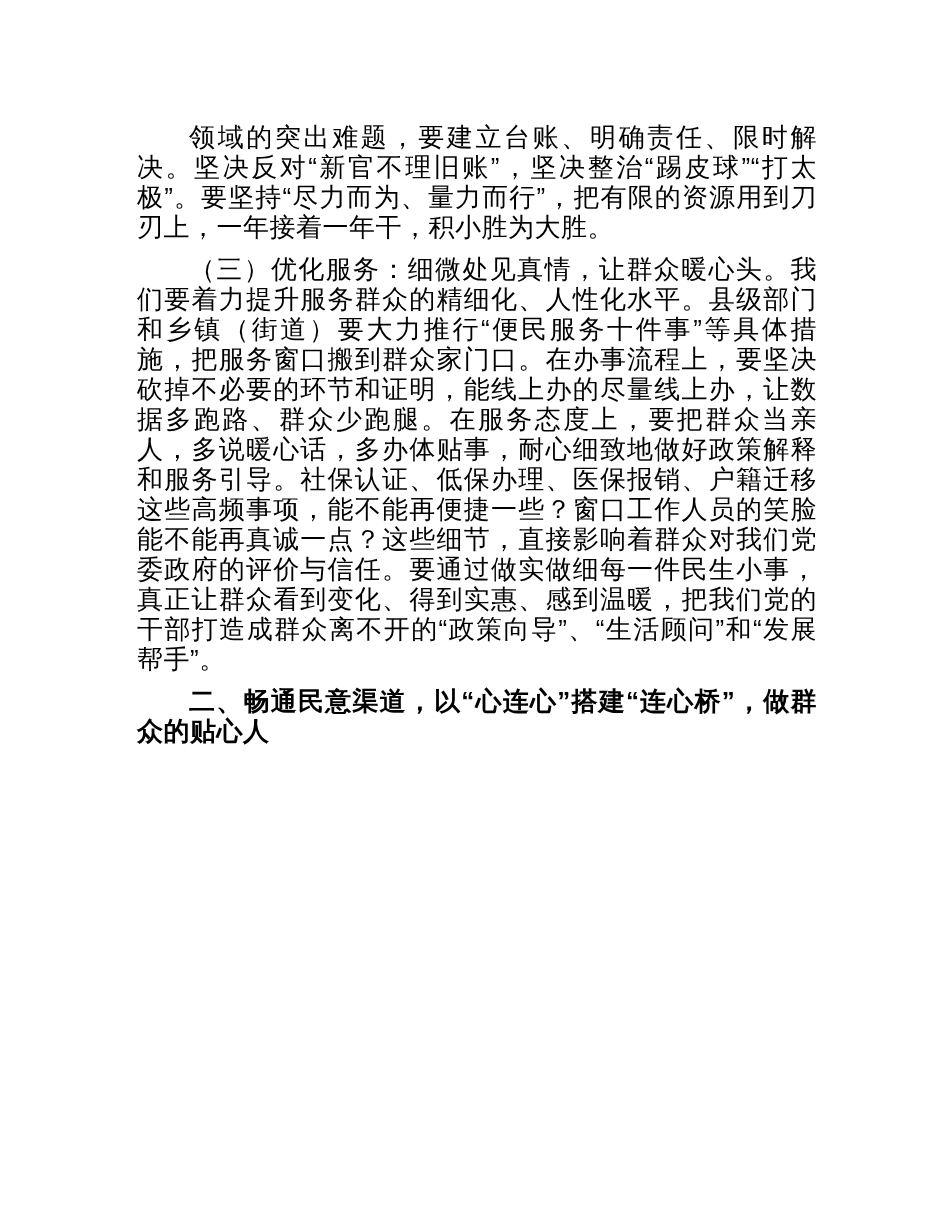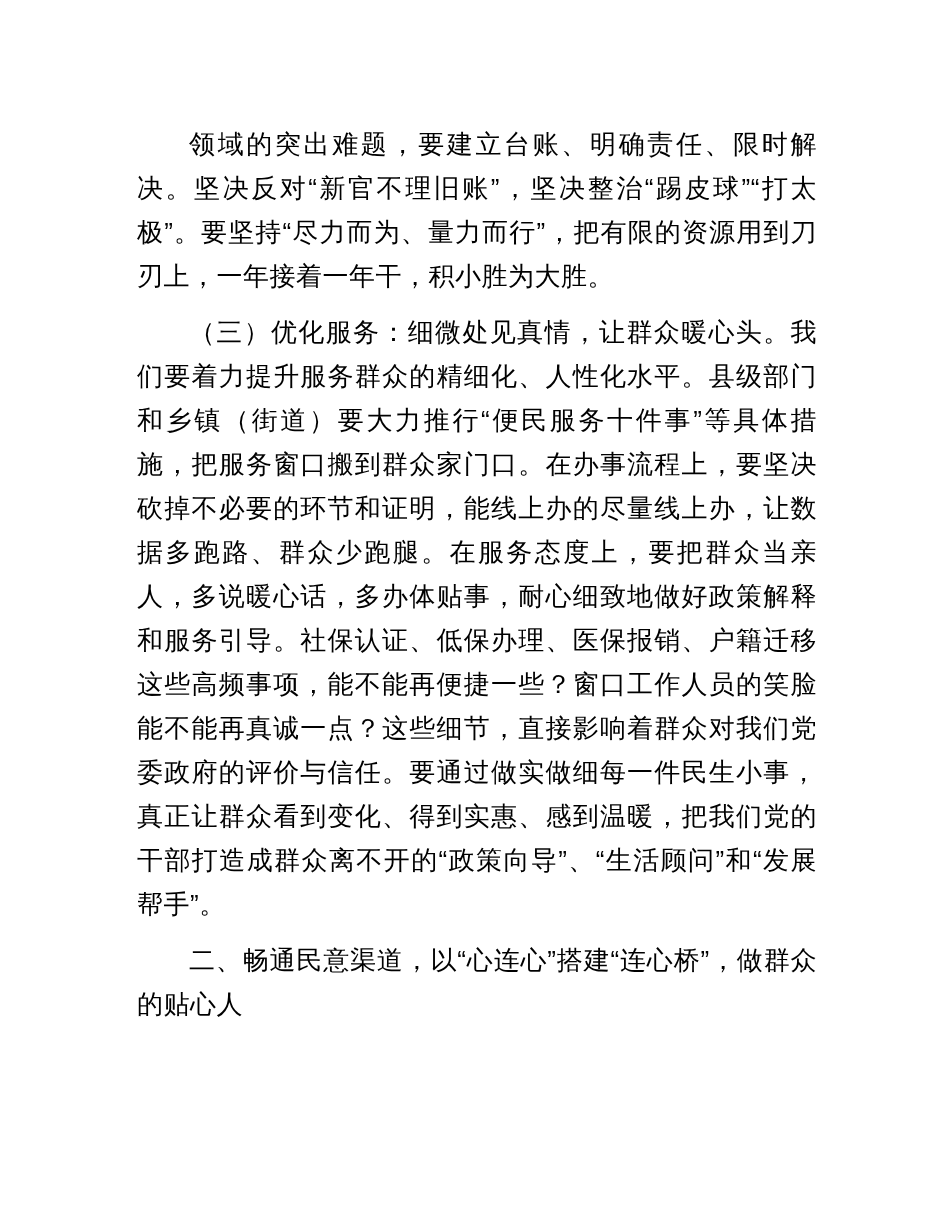--- a/index.html
+++ b/index.html
@@ -15,36 +15,36 @@
       overflow: hidden;
       font-family: "Liberation Sans", "DejaVu Sans", sans-serif;
     }
     .content {
       position: absolute;
       left: 137px;
       top: 122px;
       width: 680px;
       color: #000000;
       font-size: 26px;
-      line-height: 44px;
+      line-height: 30px;
       font-weight: 400;
       text-align: justify;
       letter-spacing: 0.5px;
     }
     .content p {
       margin: 0 0 12px 0;
       text-indent: 2em;
       word-break: break-all;
     }
     .content p:last-child {
       margin-bottom: 0;
     }
     .heading {
       
-      font-weight: 400;
+      font-weight: 700;
     }
   </style>
 </head>
 <body>
 
 <div class="page">
   <div class="content">
     <p>领域的突出难题，要建立台账、明确责任、限时解决。坚决反对“新官不理旧账”，坚决整治“踢皮球”“打太极”。要坚持“尽力而为、量力而行”，把有限的资源用到刀刃上，一年接着一年干，积小胜为大胜。</p>
     <p>（三）优化服务：细微处见真情，让群众暖心头。我们要着力提升服务群众的精细化、人性化水平。县级部门和乡镇（街道）要大力推行“便民服务十件事”等具体措施，把服务窗口搬到群众家门口。在办事流程上，要坚决砍掉不必要的环节和证明，能线上办的尽量线上办，让数据多跑路、群众少跑腿。在服务态度上，要把群众当亲人，多说暖心话，多办体贴事，耐心细致地做好政策解释和服务引导。社保认证、低保办理、医保报销、户籍迁移这些高频事项，能不能再便捷一些？窗口工作人员的笑脸能不能再真诚一点？这些细节，直接影响着群众对我们党委政府的评价与信任。要通过做实做细每一件民生小事，真正让群众看到变化、得到实惠、感到温暖，把我们党的干部打造成群众离不开的“政策向导”、“生活顾问”和“发展帮手”。</p>
     <p class="heading">二、畅通民意渠道，以“心连心”搭建“连心桥”，做群众的贴心人</p>

